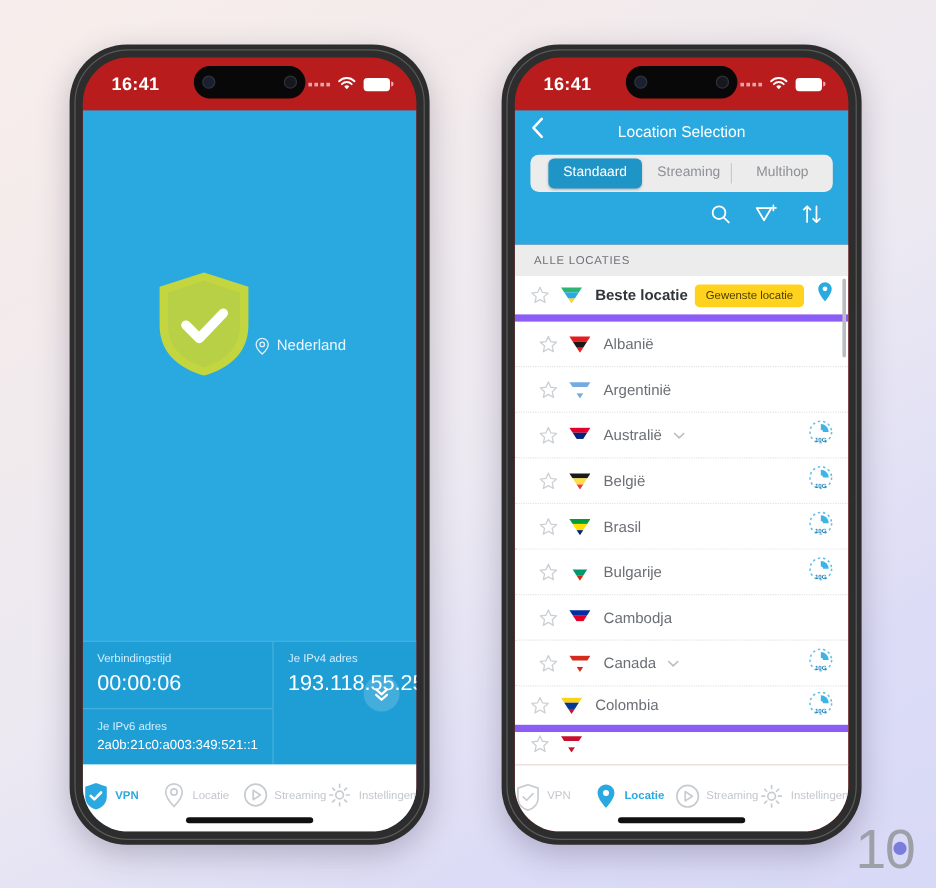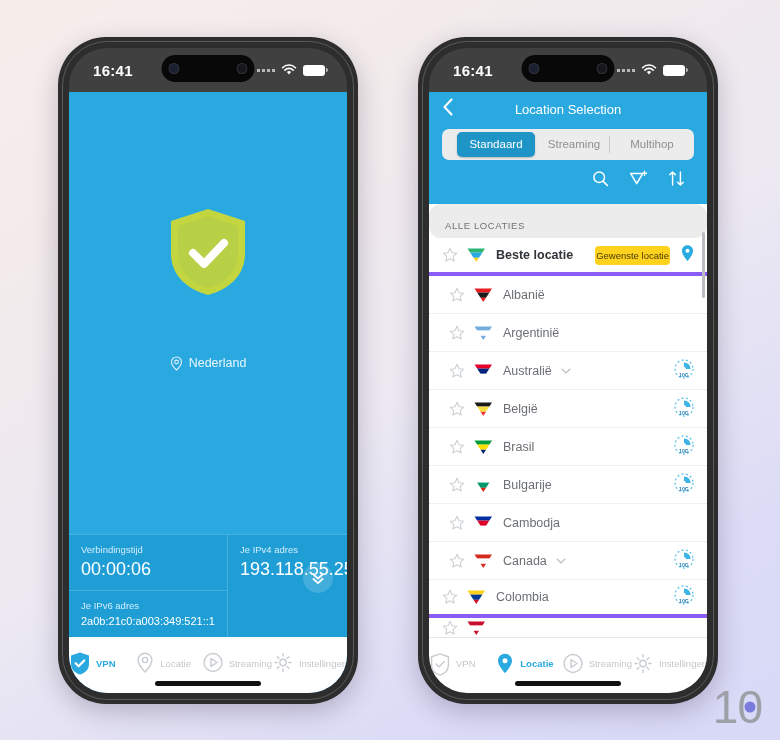--- a/index.html
+++ b/index.html
@@ -33,21 +33,21 @@
     box-shadow: 0 8px 26px rgba(60,50,80,.28);
   }
   .phone::after{
     content:""; position:absolute; inset:4px; border-radius:45px;
     border:1px solid #5a5a5a; pointer-events:none;
   }
   #phone-left  { left: 58px; }
   #phone-right { left: 418px; }
   .screen {
     width: 100%; height: 100%; border-radius: 38px;
-    overflow: hidden; position: relative; background: #404040;
+    overflow: hidden; position: relative; background: #b91c1c;
     display: flex; flex-direction: column;
   }
 
   
   .statusbar {
     height: 44px; flex: 0 0 44px; position: relative;
     display: flex; align-items: center; color: #fff;
     padding: 0 22px 0 24px; z-index: 5;
   }
   .sb-time { font-size: 15px; font-weight: bold; letter-spacing: .3px; }
@@ -61,21 +61,21 @@
     padding: 0 7px;
   }
   .notch i { width:11px; height:11px; border-radius:50%; background:#17171d; box-shadow: inset 0 0 0 1px #303039; display:block;}
   .notch i.lens { background:#1b2030; }
   .batt { width: 22px; height: 11px; border-radius: 3px; background:#fff; position:relative; }
   .batt::after{content:"";position:absolute;right:-3px;top:3.5px;width:2px;height:4px;border-radius:0 2px 2px 0;background:rgba(255,255,255,.65);}
 
   
   .vpn-body { flex: 1; display: flex; flex-direction: column; background: #2aa9e0; position: relative; }
   .vpn-center {
-    flex: 1; display: flex; flex-direction: column;
+    flex: 1; display: flex; flex-direction: row;
     align-items: center; justify-content: center; padding-bottom: 28px;
   }
   .shield-wrap { margin-bottom: 54px; }
   .loc-line {
     display: flex; align-items: center; gap: 6px;
     color: #eaf6fd; font-size: 12.5px; margin-bottom: 22px;
   }
   .btn-toggle {
     border: 1.3px solid #cfe9f7; color: #fff; background: transparent;
     border-radius: 4px; padding: 11px 0; width: 170px; text-align: center;
@@ -129,37 +129,36 @@
     border-radius: 5px; cursor:pointer; position:relative; z-index:1;
   }
   .seg-item.active { background:#1f94c7; color:#fff; box-shadow: 0 1px 2px rgba(0,0,0,.22); margin-left: 12px; }
   .seg-div { position:absolute; left:66.4%; top:7px; bottom:7px; width:1px; background:#c9cccf; }
   .lh-tools { display:flex; justify-content:flex-end; align-items:center; gap:20px; padding: 10px 22px 4px; }
   .tool { cursor:pointer; display:flex; }
 
   .list-wrap { flex:1; background:#fff; overflow:hidden; position:relative; }
   .list-head {
     background:#ececec; color:#6e7277; font-size:9.5px; letter-spacing:.6px;
-    padding: 16px 16px 7px;
-    border-radius: 12px;
+    padding: 8px 16px 7px;
   }
   .row {
     display:flex; align-items:center; height: 38px; padding: 0 12px 0 13px;
-    border-bottom: 4px solid #8b5cf6; cursor: pointer; position: relative;
+    border-bottom: 6px solid #8b5cf6; cursor: pointer; position: relative;
   }
   .row.dotted { border-bottom: 1px dotted #e3e3e3; padding-left: 20px; }
   .star { flex:0 0 auto; margin-right: 9px; display:flex; }
   .flagpen { flex:0 0 auto; width: 19px; height: 16px; margin-right: 10px; display:flex; }
   .row-label { font-size: 12.5px; color:#6b6f74; }
   .row.best .row-label { color:#31353a; font-weight:bold; }
   .chev-sm { margin-left: 8px; display:flex; }
   .row-right { margin-left:auto; display:flex; align-items:center; gap:10px; }
   .badge {
     background:#ffd21e; color:#4a3c00; font-size:9.5px;
-    padding: 4px 1px; border-radius: 4px; white-space:nowrap;
+    padding: 4px 9px; border-radius: 4px; white-space:nowrap;
   }
   .scrollbar {
     position:absolute; right:2px; top: 28px; width:3px; height: 66px;
     background:#b9bcc0; border-radius:2px;
   }
   .row.cut { height: 20px; overflow: hidden; border-bottom: none; }
 </style>
 </head>
 <body>
 

